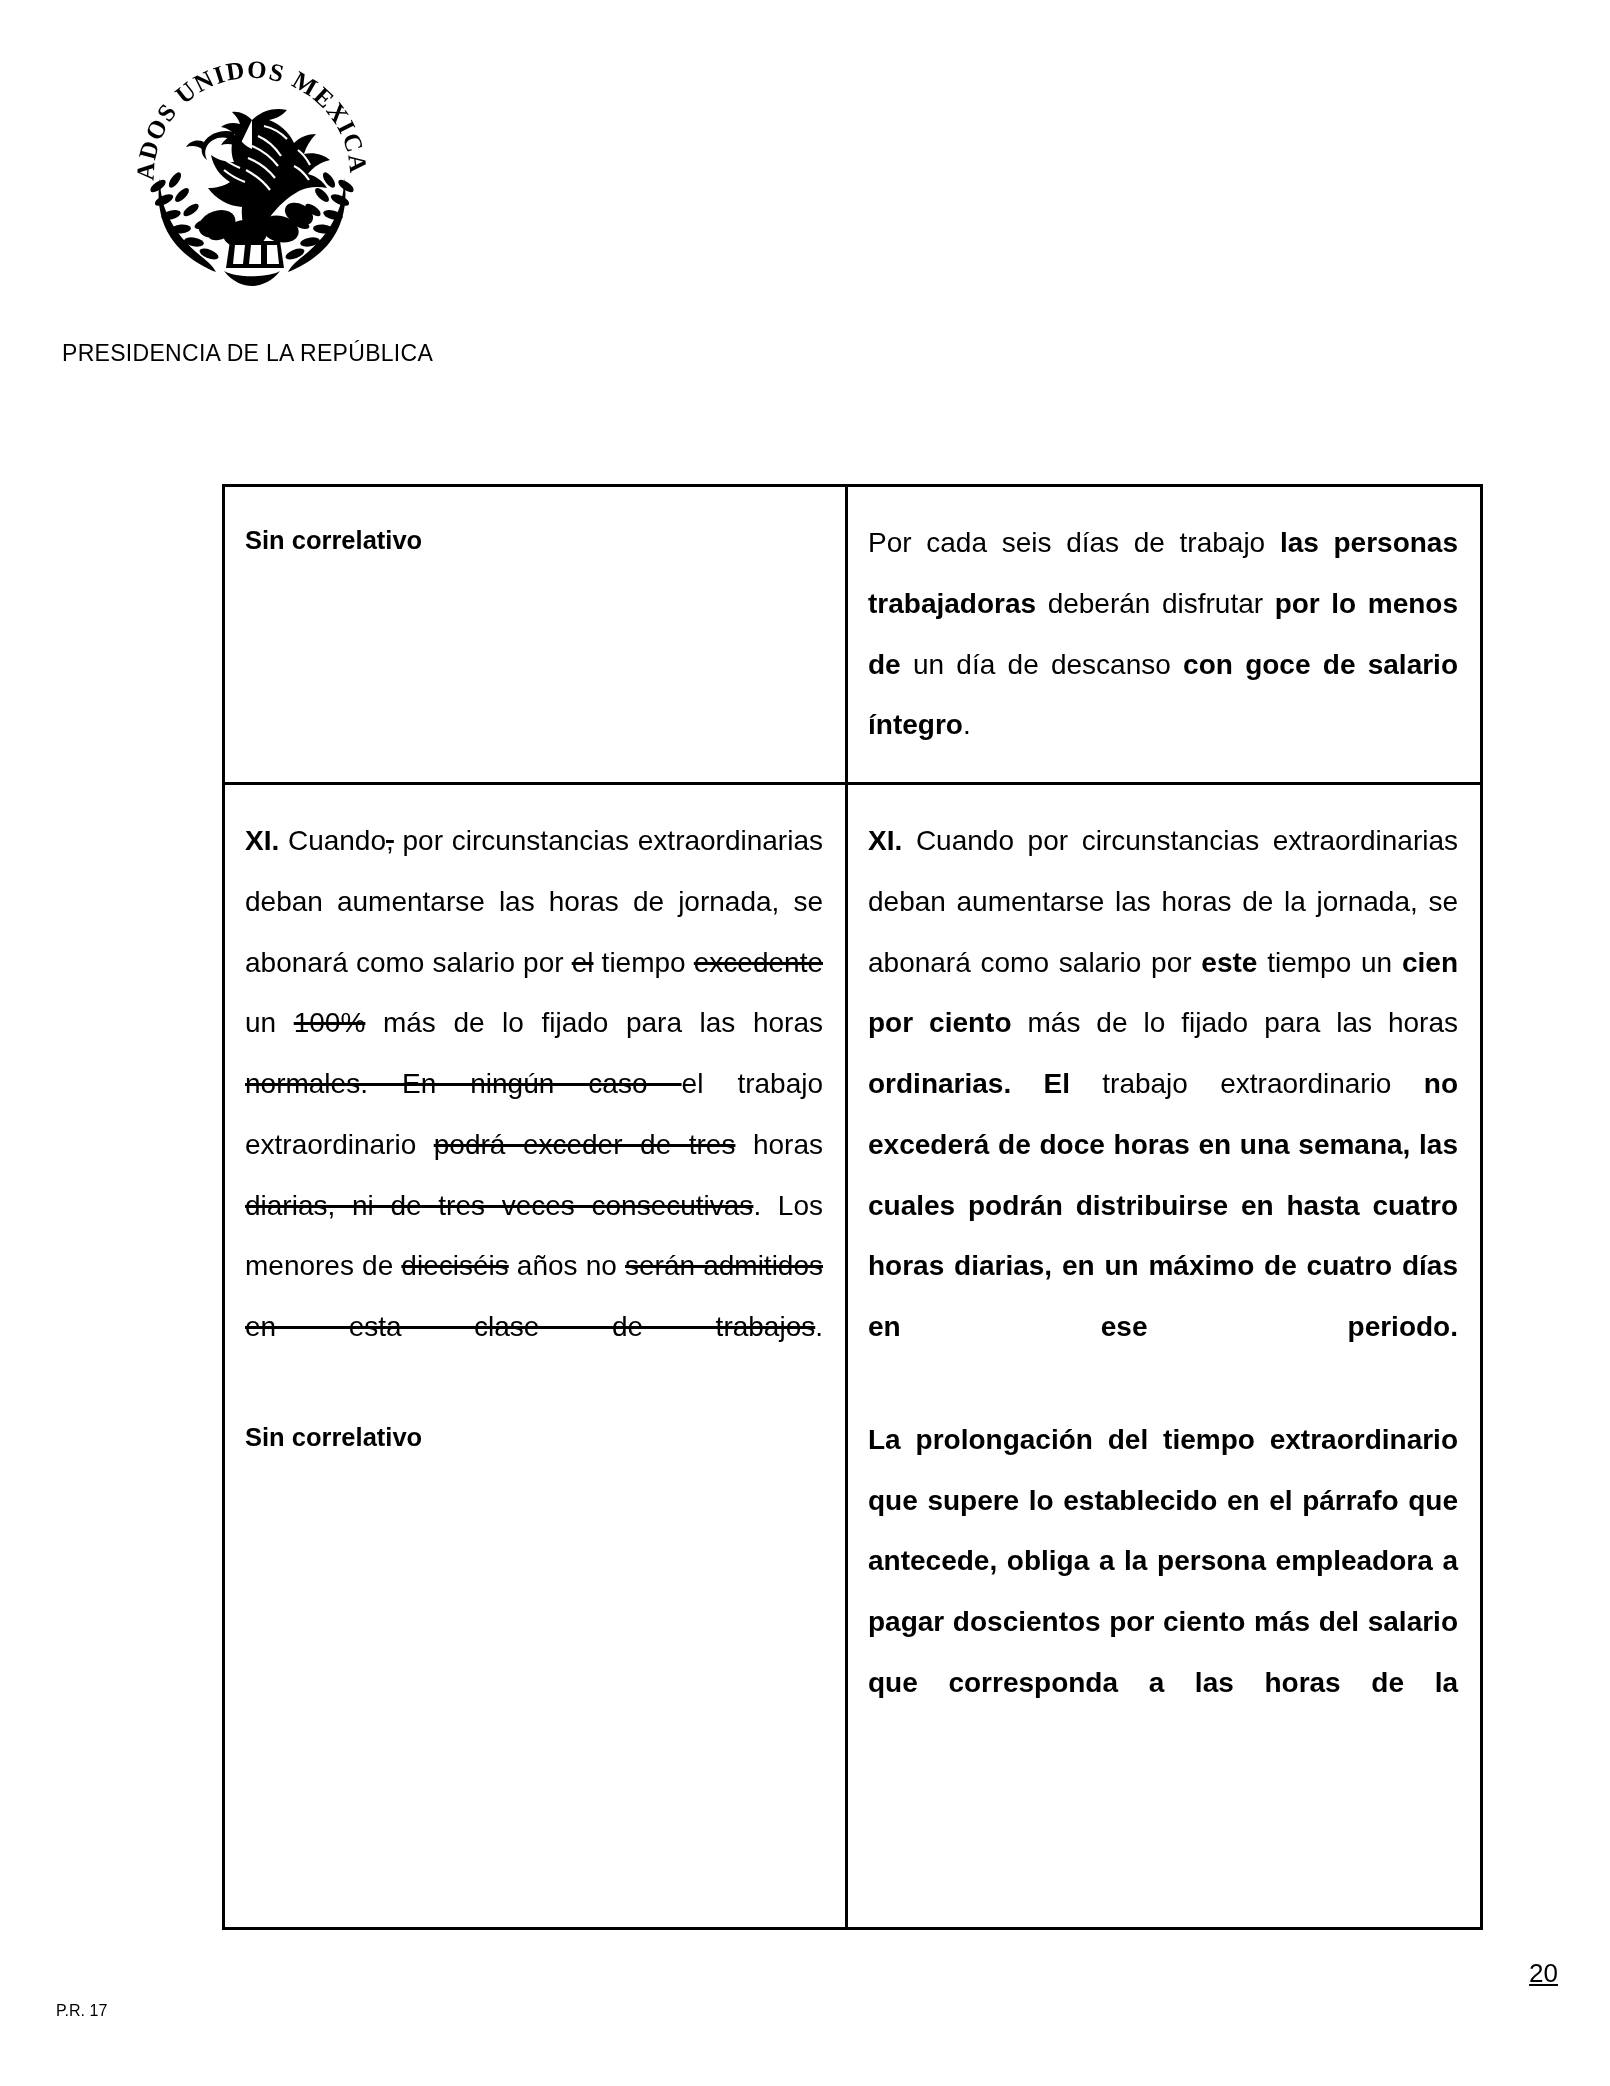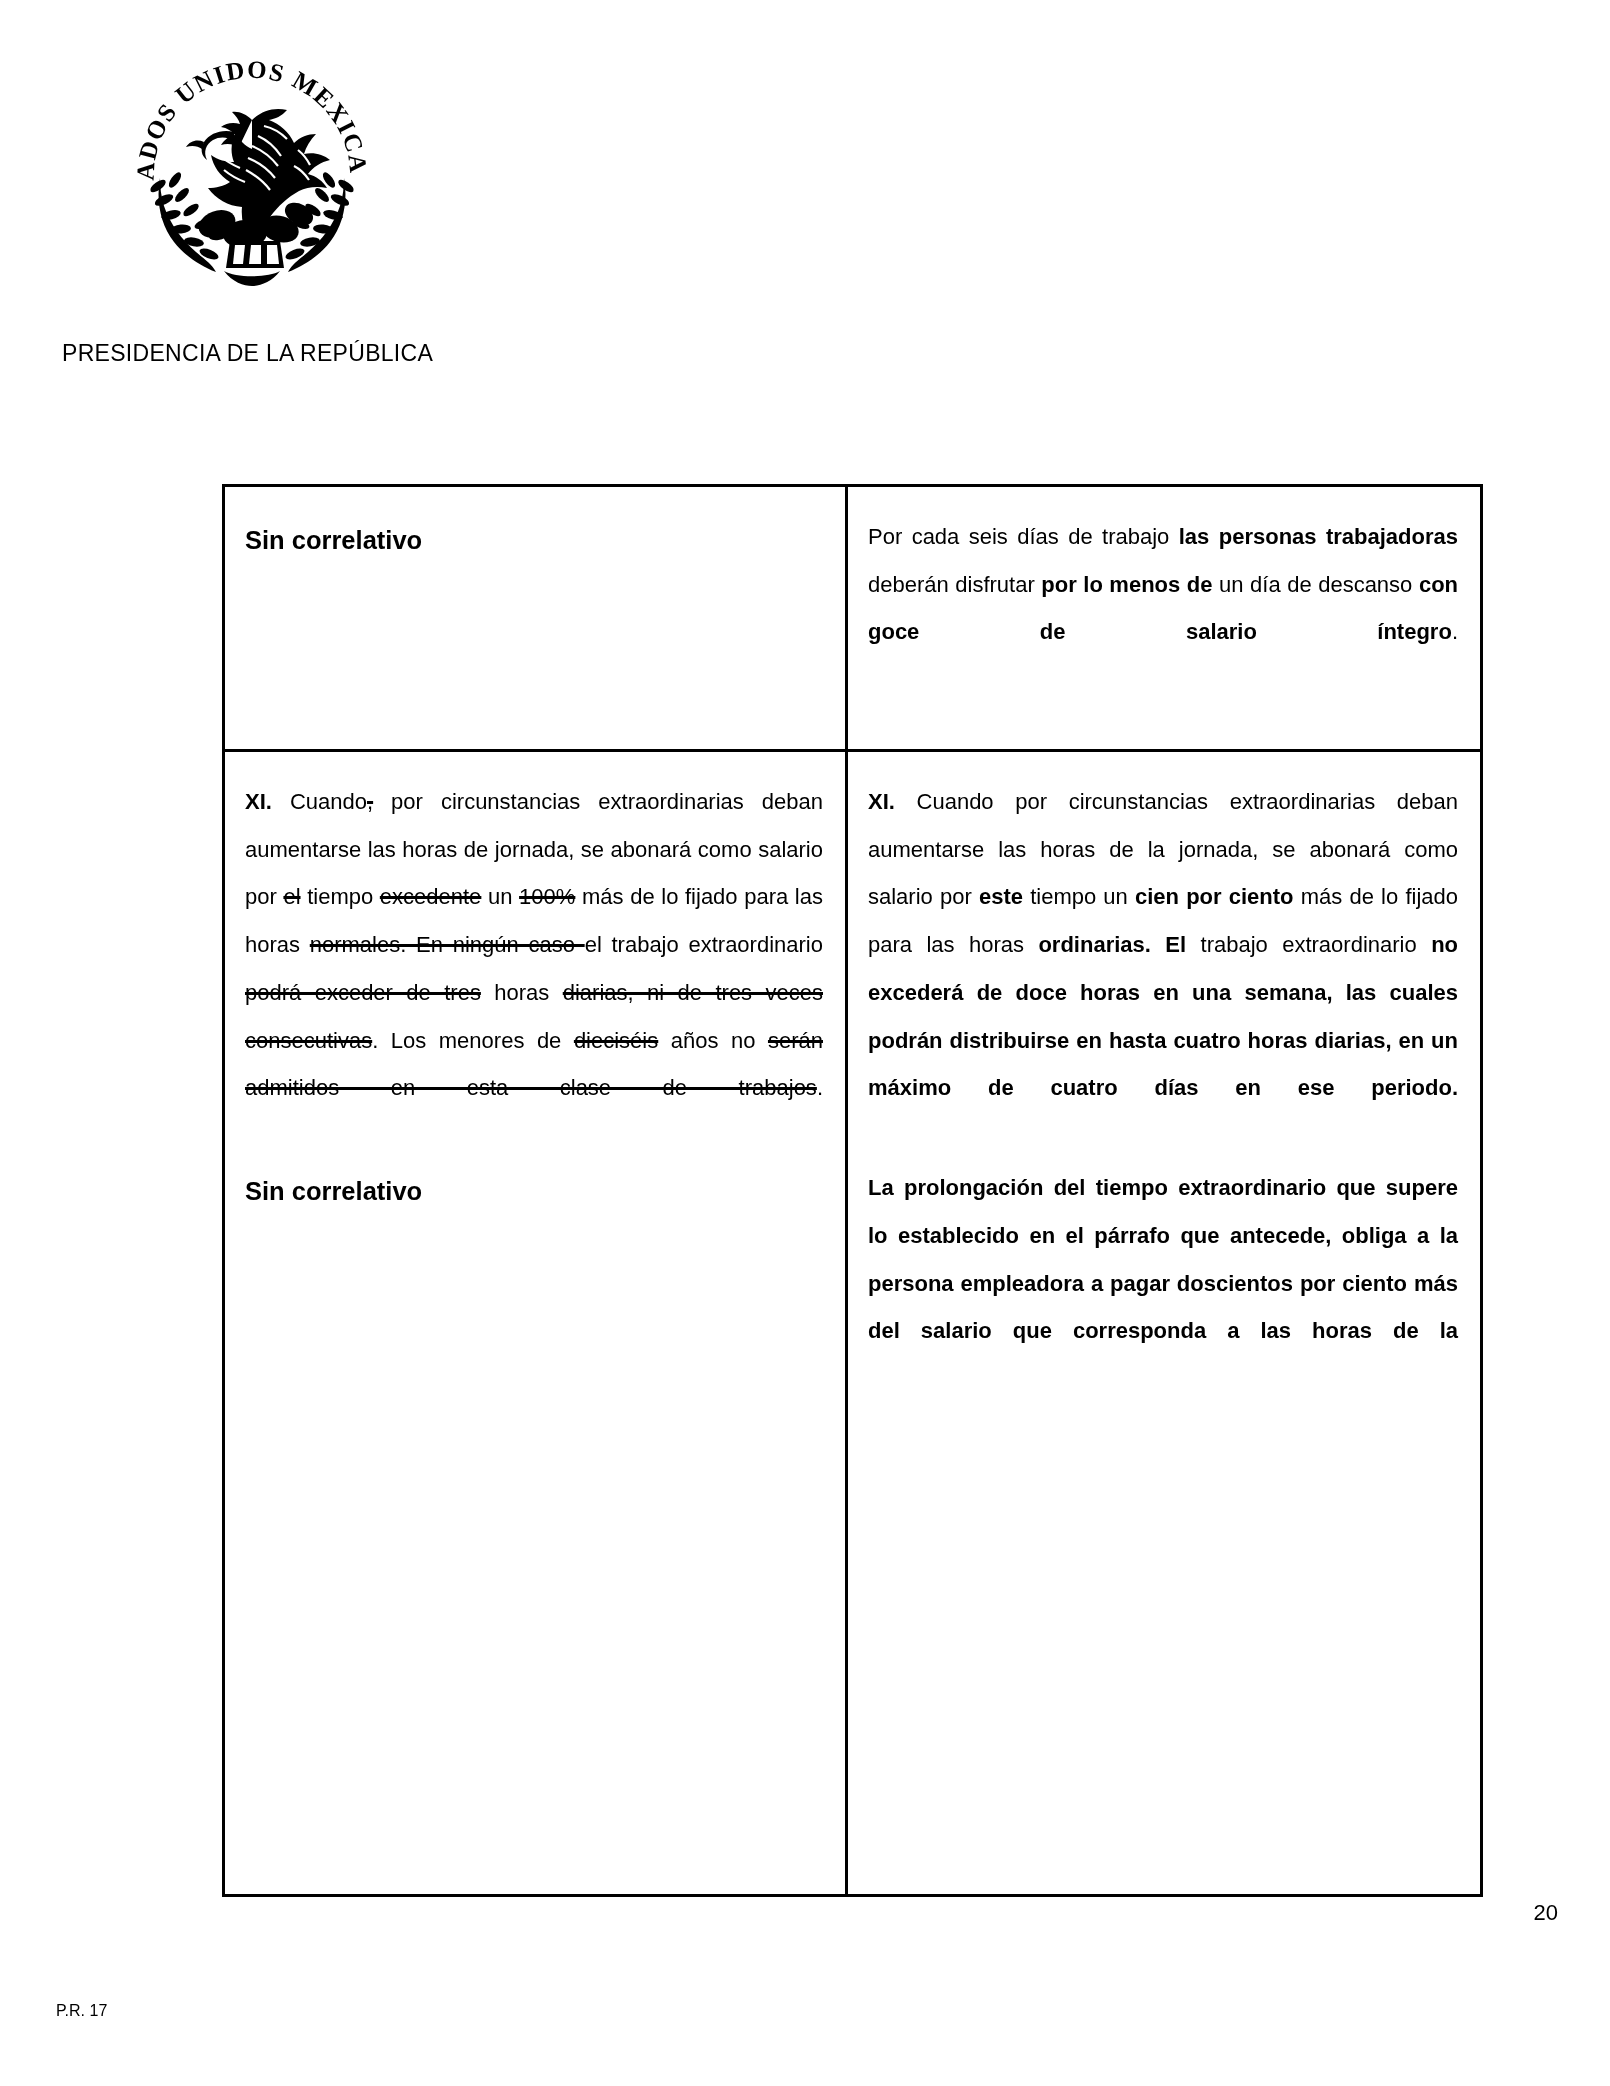--- a/index.html
+++ b/index.html
@@ -57,21 +57,21 @@
   }
   .comparison-table td {
     border: 3px solid #000000;
     vertical-align: top;
     padding: 26px 22px 26px 20px;
   }
   .col-left  { width: 578px; }
   .col-right { width: 590px; }
 
   .cell-para {
-    font-size: 22px;
+    font-size: 28px;
     line-height: 2.17;
     text-align: justify;
     text-justify: inter-word;
     margin: 0;
     hyphens: none;
   }
   .cell-para + .cell-para {
     margin-top: 52px;
   }
   .cell-para.last-line-justify {
@@ -90,22 +90,23 @@
     text-decoration-thickness: 2.5px;
   }
   
   .row-1 td { height: 210px; }
   .row-2 td { height: 1090px; }
 
   
   .page-number {
     position: absolute;
     right: 52px;
-    top: 1900px;
-    font-size: 22px;
+    top: 1958px;
+    font-size: 26px;
+    text-decoration: underline;
   }
   .doc-code {
     position: absolute;
     left: 56px;
     top: 2002px;
     font-size: 16px;
   }
 </style>
 </head>
 <body>

